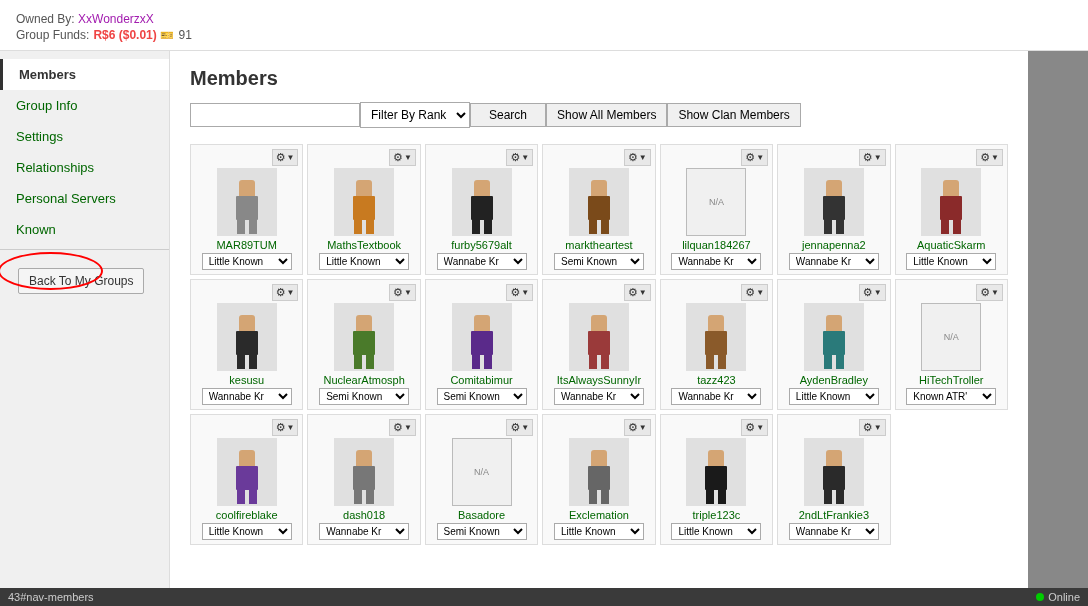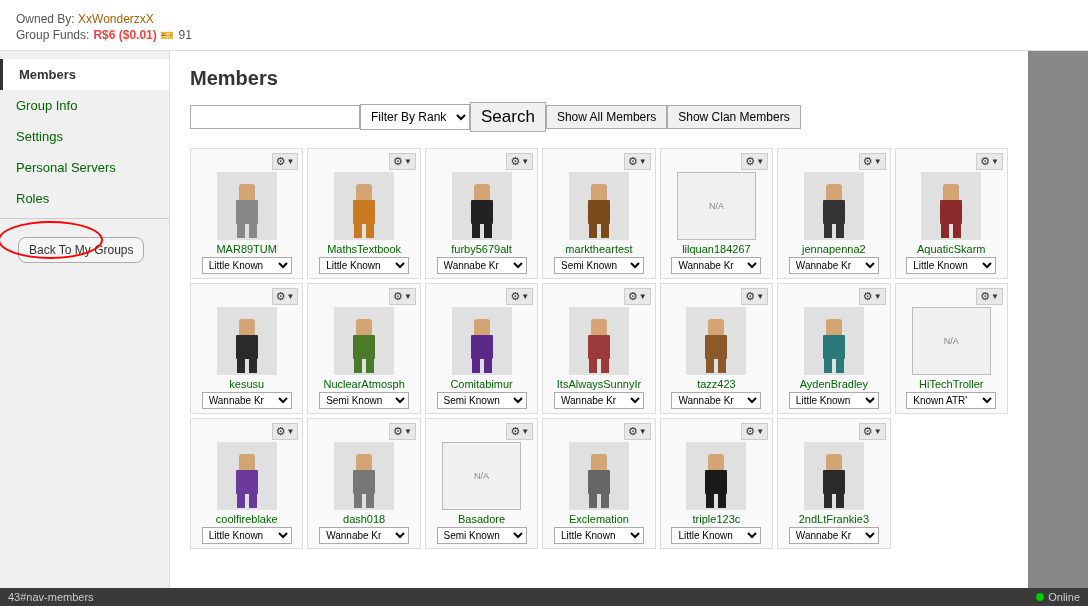--- a/index.html
+++ b/index.html
@@ -4,60 +4,60 @@
   <style>
     * { box-sizing: border-box; margin: 0; padding: 0; }
     body { font-family: Arial, sans-serif; font-size: 13px; background: #c8c8c8; color: #333; }
 
     .page-wrapper { display: flex; flex-direction: column; width: 1088px; min-height: 606px; background: #c8c8c8; }
 
     
     .header { background: #fff; padding: 10px 16px 8px 16px; border-bottom: 1px solid #ddd; display: flex; justify-content: space-between; align-items: flex-start; }
     .header-left h1 { font-size: 22px; font-weight: bold; color: #333; }
     .header-left .owned-by { font-size: 12px; color: #555; margin-top: 2px; }
-    .header-left .owned-by a { color: #a16207; text-decoration: none; }
+    .header-left .owned-by a { color: #a21caf; text-decoration: none; }
     .header-left .group-funds { font-size: 12px; color: #555; margin-top: 2px; display: flex; align-items: flex-end; gap: 4px; }
     .robux-icon { color: #ef4444; font-weight: bold; }
     .buy-clan-btn { background: #00a400; color: #fff; border: none; padding: 10px 20px; font-size: 15px; font-weight: bold; cursor: pointer; border-radius: 3px; }
 
     
     .main-layout { display: flex; flex: 1; }
 
     
     .sidebar { width: 170px; background: #f0f0f0; border-right: 1px solid #ddd; padding: 8px 0; }
     .sidebar-item { padding: 8px 16px; cursor: pointer; font-size: 13px; }
     .sidebar-item.active { background: #fff; border-left: 3px solid #333; font-weight: bold; color: #333; }
     .sidebar-item:not(.active) { color: #006600; }
     .sidebar-divider { border: none; border-top: 1px solid #ccc; margin: 4px 0; }
 
-    .back-to-groups-btn { margin: 8px 10px; padding: 5px 10px; border: 1px solid #aaa; background: #f5f5f5; cursor: pointer; font-size: 12px; color: #333; border-radius: 8px; }
+    .back-to-groups-btn { margin: 8px 10px; padding: 5px 10px; border: 1px solid #aaa; background: #f5f5f5; cursor: pointer; font-size: 12px; color: #333; border-radius: 2px; }
 
     
     .content { flex: 1; background: #fff; padding: 16px 20px; }
     .content h2 { font-size: 20px; font-weight: bold; margin-bottom: 12px; color: #333; }
 
     
     .search-bar { display: flex; align-items: center; gap: 0; margin-bottom: 16px; }
     .search-input { width: 170px; border: 1px solid #aaa; padding: 4px 6px; font-size: 12px; }
     .filter-select { border: 1px solid #aaa; padding: 4px 6px; font-size: 12px; background: #fff; }
-    .search-btn { padding: 4px 10px; font-size: 17px; border: 1px solid #aaa; background: #f0f0f0; cursor: pointer; }
+    .search-btn { padding: 4px 18px; font-size: 12px; border: 1px solid #aaa; background: #f0f0f0; cursor: pointer; }
     .show-all-btn { padding: 4px 10px; font-size: 12px; border: 1px solid #aaa; background: #f0f0f0; cursor: pointer; }
     .show-clan-btn { padding: 4px 10px; font-size: 12px; border: 1px solid #aaa; background: #f0f0f0; cursor: pointer; }
 
     
     .members-grid { display: grid; grid-template-columns: repeat(7, 1fr); gap: 4px; }
 
     .member-card { display: flex; flex-direction: column; align-items: center; padding: 4px; border: 1px solid #ddd; background: #f9f9f9; }
     .member-card-header { width: 100%; display: flex; justify-content: flex-end; margin-bottom: 2px; }
     .gear-badge { display: flex; align-items: center; gap: 1px; border: 1px solid #ccc; background: #e8e8e8; padding: 1px 3px; font-size: 10px; }
     .gear-icon-char { font-size: 11px; }
     .triangle-char { font-size: 8px; }
 
     .avatar-box { width: 60px; height: 68px; background: #e0e0e0; display: flex; align-items: center; justify-content: center; overflow: hidden; font-size: 9px; color: #777; }
-    .na-box { width: 79px; height: 68px; background: #f0f0f0; border: 1px solid #bbb; display: flex; align-items: center; justify-content: center; font-size: 10px; color: #888; }
+    .na-box { width: 60px; height: 68px; background: #f0f0f0; border: 1px solid #bbb; display: flex; align-items: center; justify-content: center; font-size: 10px; color: #888; }
 
     .member-name { font-size: 11px; color: #006600; text-align: center; margin-top: 3px; cursor: pointer; text-decoration: none; width: 90px; overflow: hidden; text-overflow: ellipsis; white-space: nowrap; }
     .rank-select { font-size: 10px; border: 1px solid #aaa; padding: 1px 2px; margin-top: 2px; background: #fff; width: 90px; }
 
     
     .status-bar { background: #3a3a3a; color: #ccc; font-size: 11px; padding: 3px 8px; display: flex; justify-content: space-between; align-items: center; }
     .online-indicator { display: flex; align-items: center; gap: 4px; }
     .green-dot { width: 8px; height: 8px; background: #00cc00; border-radius: 50%; display: inline-block; }
 
     
@@ -82,22 +82,23 @@
       </div>
     </div>
   </div>
 
   <div class="main-layout">
 
     <div class="sidebar">
       <div class="sidebar-item active">Members</div>
       <div class="sidebar-item">Group Info</div>
       <div class="sidebar-item">Settings</div>
+      <div class="sidebar-item">Relationships</div>
       <div class="sidebar-item">Personal Servers</div>
-      <div class="sidebar-item">Roles</div>
+      <div class="sidebar-item">Known</div>
       <hr class="sidebar-divider">
       <div style="position:relative; display:inline-block; margin: 6px 8px;">
         
         <div style="position:absolute; top:-8px; left:-10px; width:105px; height:38px; border: 2px solid red; border-radius: 50%; pointer-events:none; z-index:10;"></div>
         <button class="back-to-groups-btn">Back To My Groups</button>
       </div>
     </div>
 
     <div class="content">
       <h2>Members</h2>

